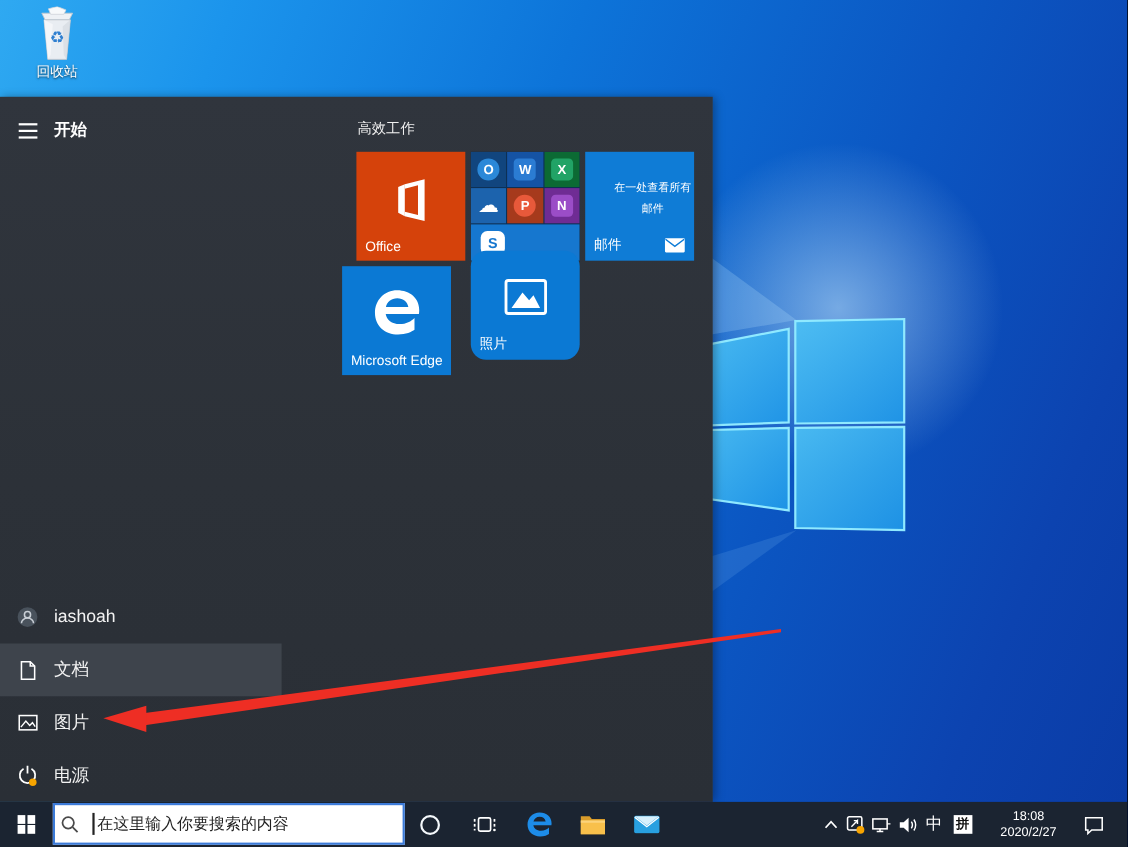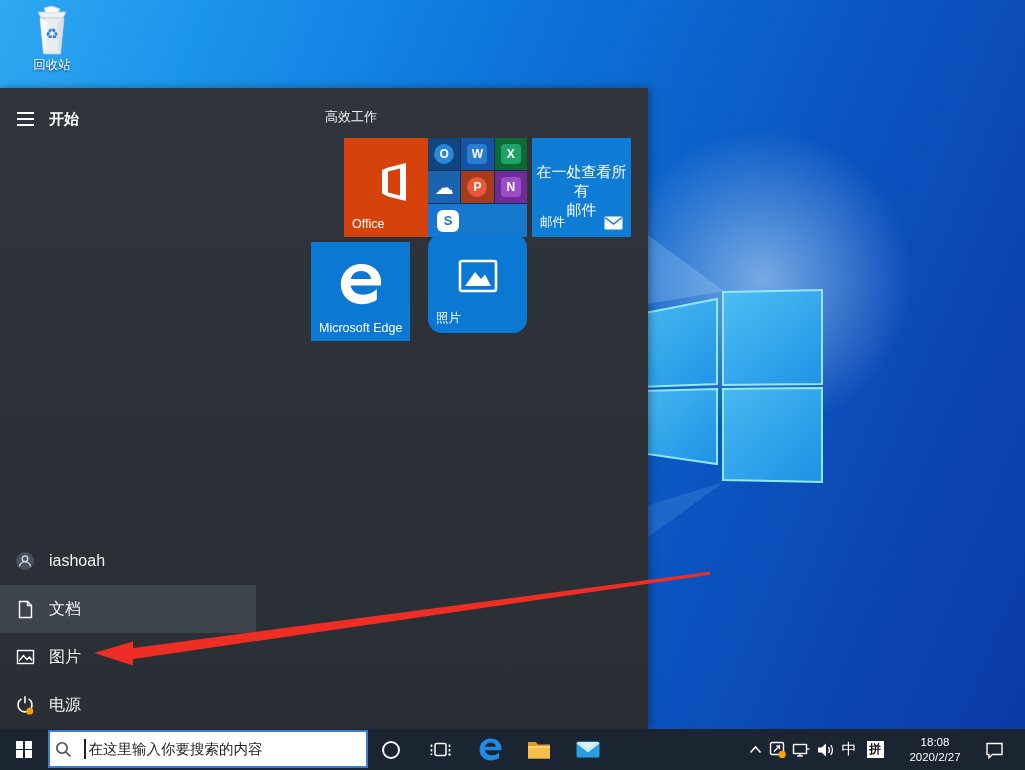--- a/index.html
+++ b/index.html
@@ -27,30 +27,30 @@
   .menu-item .mi-label{margin-left:14px;font-size:16px;color:#f2f2f2;}
 
   
   .tile-group-title{position:absolute;left:325px;top:20px;font-size:13px;color:#f0f0f0;}
   .tile{position:absolute;width:99px;height:99px;color:#fff;cursor:pointer;overflow:hidden;}
   .tile .tile-label{position:absolute;left:8px;bottom:6px;font-size:12.5px;}
   .tile-office{left:324px;top:50px;}
   .tile-suite{left:428px;top:50px;background:#0d3055;}
   .tile-mail{left:532px;top:50px;}
   .tile-edge{left:311px;top:154px;text-align:right;}
-  .tile-photos{left:428px;top:146px;border-radius:14px;}
+  .tile-photos{left:428px;top:140px;border-radius:14px;}
   .office-logo{position:absolute;left:50%;top:44%;transform:translate(-50%,-50%);}
   .suite-grid{position:absolute;inset:0;display:grid;grid-template-columns:1fr 1fr 1fr;grid-template-rows:32px 32px 33px;gap:1px;}
   .s-cell{display:flex;align-items:center;justify-content:center;}
   .s-cell .mini{width:20px;height:20px;border-radius:4px;display:flex;align-items:center;justify-content:center;font-size:12px;font-weight:bold;color:#fff;}
   .s-cell.round .mini{border-radius:50%;}
   .s-cell.cloud .mini{background:transparent!important;font-size:19px;font-weight:normal;}
   .s-cell.skype{grid-column:1/4;justify-content:flex-start;padding-left:9px;}
   .s-cell.skype .mini{width:22px;height:22px;border-radius:6px;color:#1677cf;font-size:13px;}
-  .mail-center{position:absolute;left:0;top:24px;width:100%;text-align:center;font-size:15px;line-height:19px;}
+  .mail-center{position:absolute;left:12px;top:24px;width:100%;text-align:center;font-size:10px;line-height:19px;}
   .mail-bottom-icon{position:absolute;right:8px;bottom:7px;}
   .edge-e{position:absolute;left:50%;top:42%;transform:translate(-50%,-50%);}
   .photos-icon{position:absolute;left:50%;top:42%;transform:translate(-50%,-50%);}
 
   
   .arrow-svg{position:absolute;inset:0;z-index:20;pointer-events:none;}
 
   
   .taskbar{position:absolute;left:0;bottom:0;width:1025px;height:41px;background:#1b2431;z-index:30;color:#fff;}
   .tb{position:absolute;top:0;height:41px;display:flex;align-items:center;justify-content:center;cursor:pointer;}
@@ -123,21 +123,21 @@
       <div class="hamburger">
           <i></i>
           <i></i>
           <i></i>
         </div>
       <div class="menu-title">开始</div>
     </div>
 
     <div class="tile-group-title">高效工作</div>
 
-    <div class="tile tile-office" style="background: rgb(213, 66, 11); margin-left: 20px;">
+    <div class="tile tile-office" style="background: rgb(213, 66, 11);">
       <svg class="office-logo" width="40" height="44" viewBox="0 0 40 44">
         <polygon points="8,10 14,7.5 14,36.5 8,33.5" fill="#fff"></polygon>
         <polygon points="14,7.5 32,3 32,41 14,36.5 14,32.5 26,35.5 26,8.5 14,11.5" fill="#fff"></polygon>
       </svg>
       <div class="tile-label">Office</div>
     </div>
 
     <div class="tile tile-suite">
       <div class="suite-grid">
         <div class="s-cell round" style="background: rgb(17, 69, 126);">

